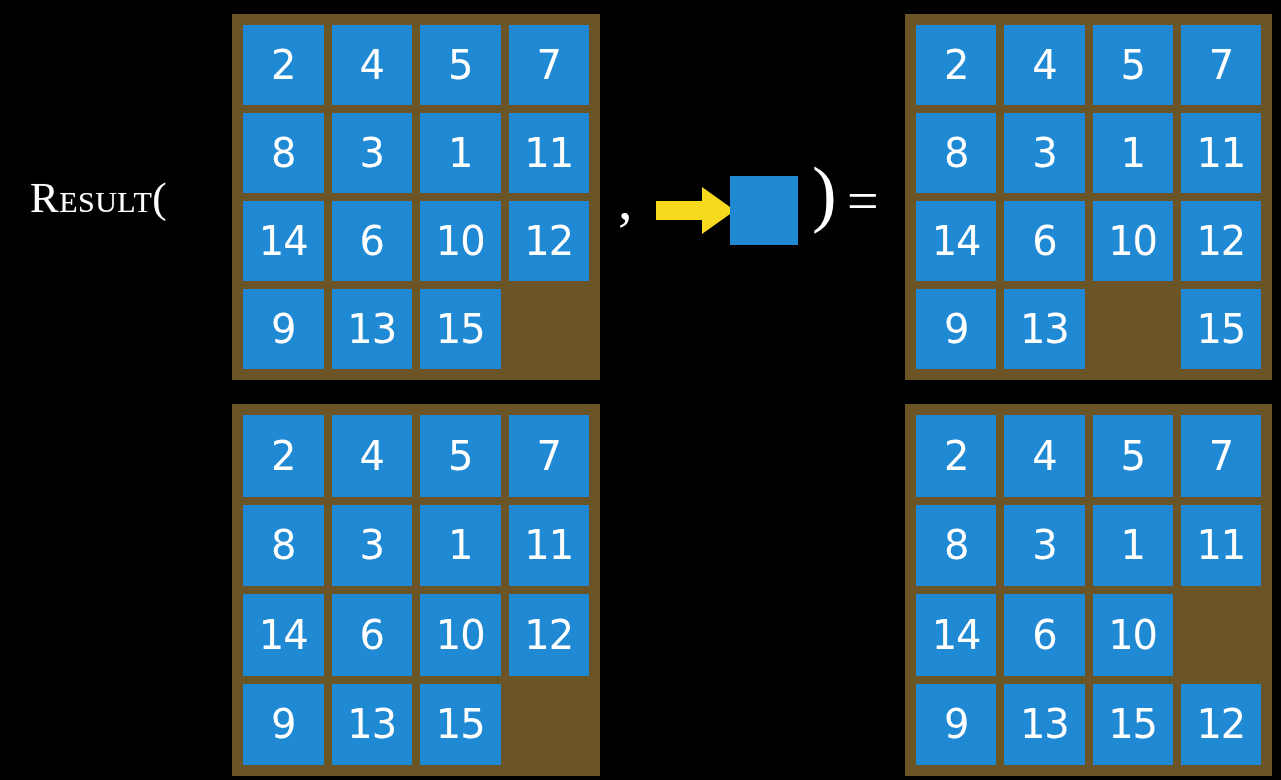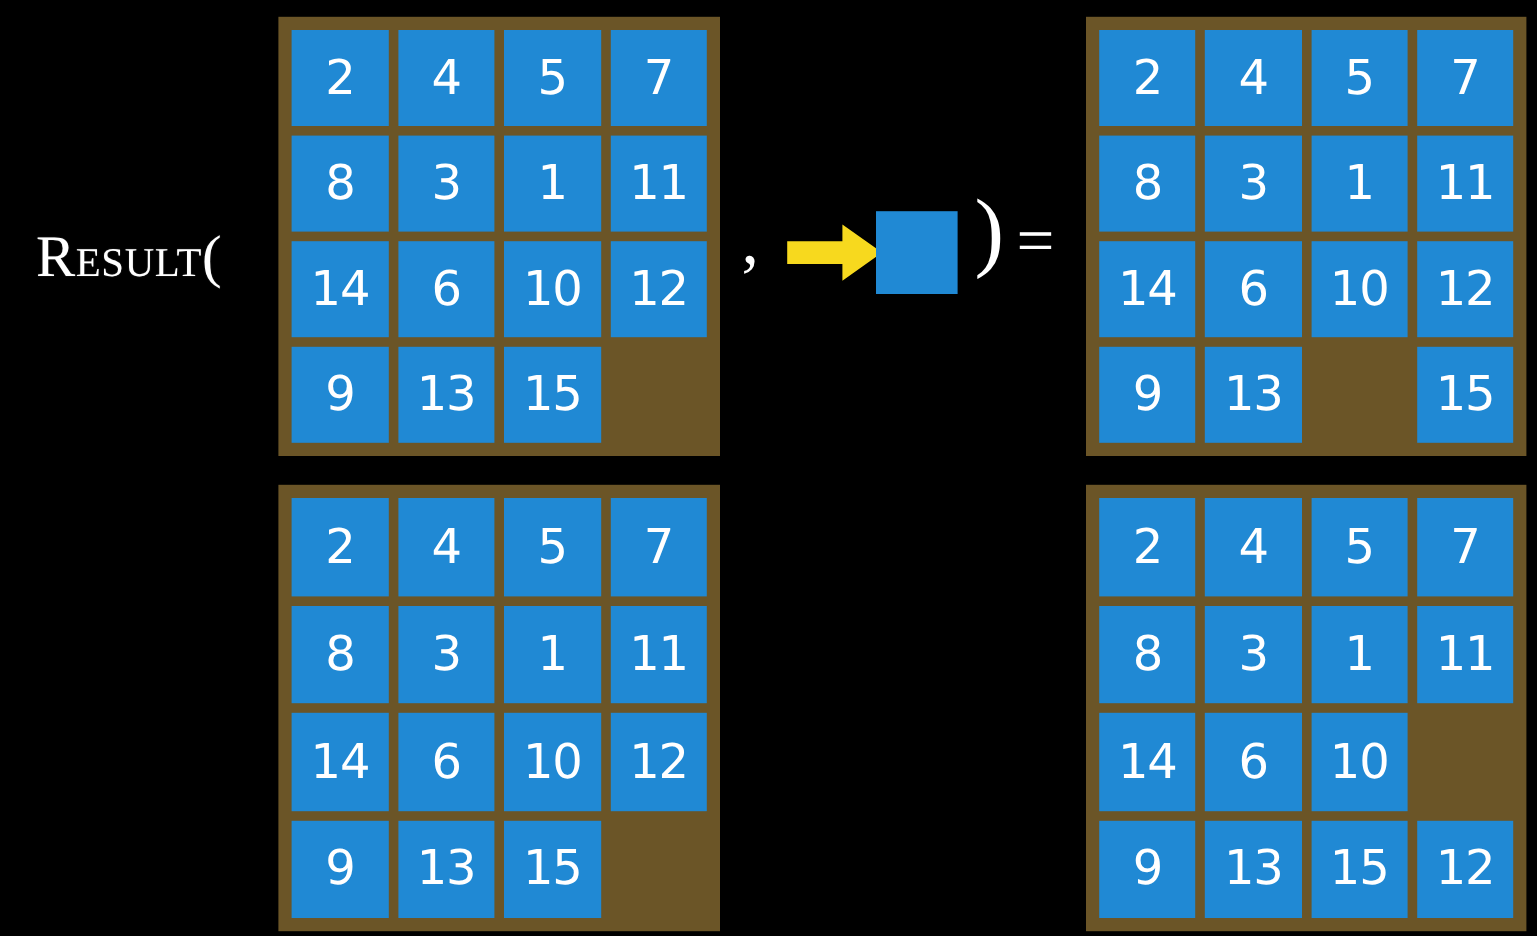--- a/index.html
+++ b/index.html
@@ -29,22 +29,22 @@
     position: absolute;
     color: #ffffff;
     font-family: "Liberation Serif", serif;
     font-variant: small-caps;
     letter-spacing: 0.5px;
     white-space: nowrap;
     text-shadow: 0 0 1px rgba(255,255,255,0.35);
   }
   #row-0 .result-label {
     left: 30px;
-    top: 184px;
-    font-size: 49px;
+    top: 168px;
+    font-size: 43px;
     line-height: 60px;
   }
 
   
   .board {
     position: absolute;
     background: #6b5527;
     box-sizing: border-box;
     padding: 11px;
     display: grid;

